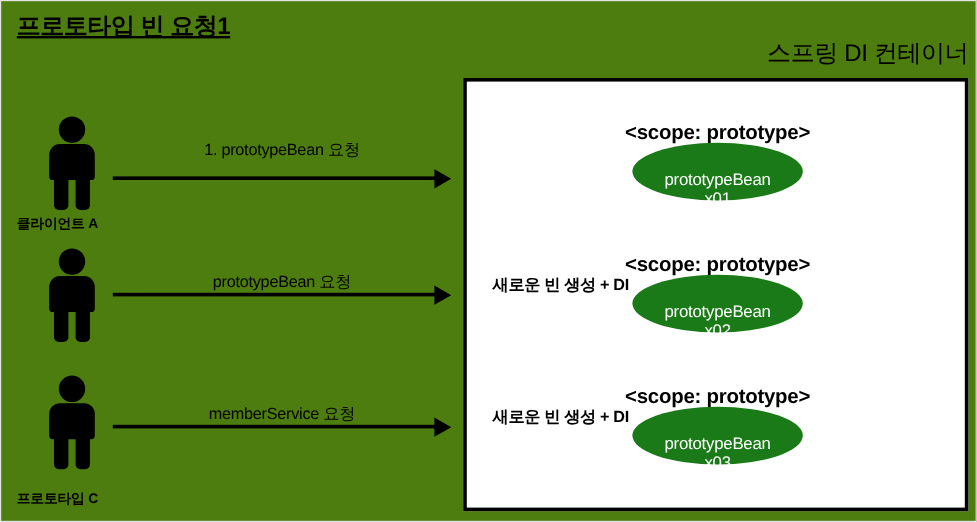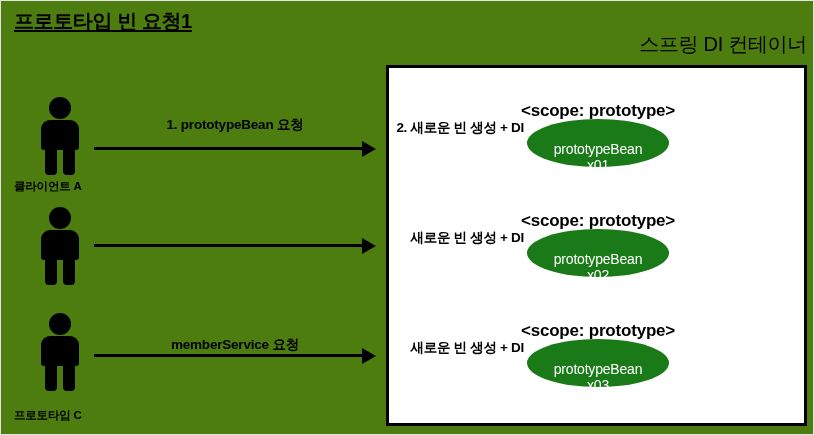--- a/index.html
+++ b/index.html
@@ -150,21 +150,21 @@
     border-bottom: 8px solid transparent;
     border-left: 14px solid #000000;
   }
 
   .arrow-label {
     position: absolute;
     left: 93px;
     width: 282px;
     text-align: center;
     font-size: 13.5px;
-    font-weight: bold;
+    font-weight: normal;
     color: #000000;
     letter-spacing: -0.2px;
     white-space: nowrap;
   }
   .arrow-label-r1 { top: 115px; }
   .arrow-label-r2 { top: 225px; }
   .arrow-label-r3 { top: 335px; }
 
   
   .create-label {
@@ -236,36 +236,36 @@
     </div>
   </div>
   <div class="client-label client-label-r1">클라이언트 A</div>
 
   <div class="arrow-label arrow-label-r1">1. prototypeBean 요청</div>
   <div class="arrow arrow-r1">
     <span class="shaft"></span>
     <span class="head"></span>
   </div>
 
-  <div class="create-label create-label-r1">2. 새로운 빈 생성 + DI</div>
   <div class="scope-label scope-label-r1">&lt;scope: prototype&gt;</div>
   <div class="bean bean-r1">
     <span class="bean-name">prototypeBean</span>
     <span class="bean-id">x01</span>
   </div>
 
   <div class="client client-r2">
     <div class="person">
       <span class="head"></span>
       <span class="torso"></span>
       <span class="leg leg-l"></span>
       <span class="leg leg-r"></span>
     </div>
   </div>
 
+  <div class="arrow-label arrow-label-r2">prototypeBean 요청</div>
   <div class="arrow arrow-r2">
     <span class="shaft"></span>
     <span class="head"></span>
   </div>
 
   <div class="create-label create-label-r2">새로운 빈 생성 + DI</div>
   <div class="scope-label scope-label-r2">&lt;scope: prototype&gt;</div>
   <div class="bean bean-r2">
     <span class="bean-name">prototypeBean</span>
     <span class="bean-id">x02</span>

